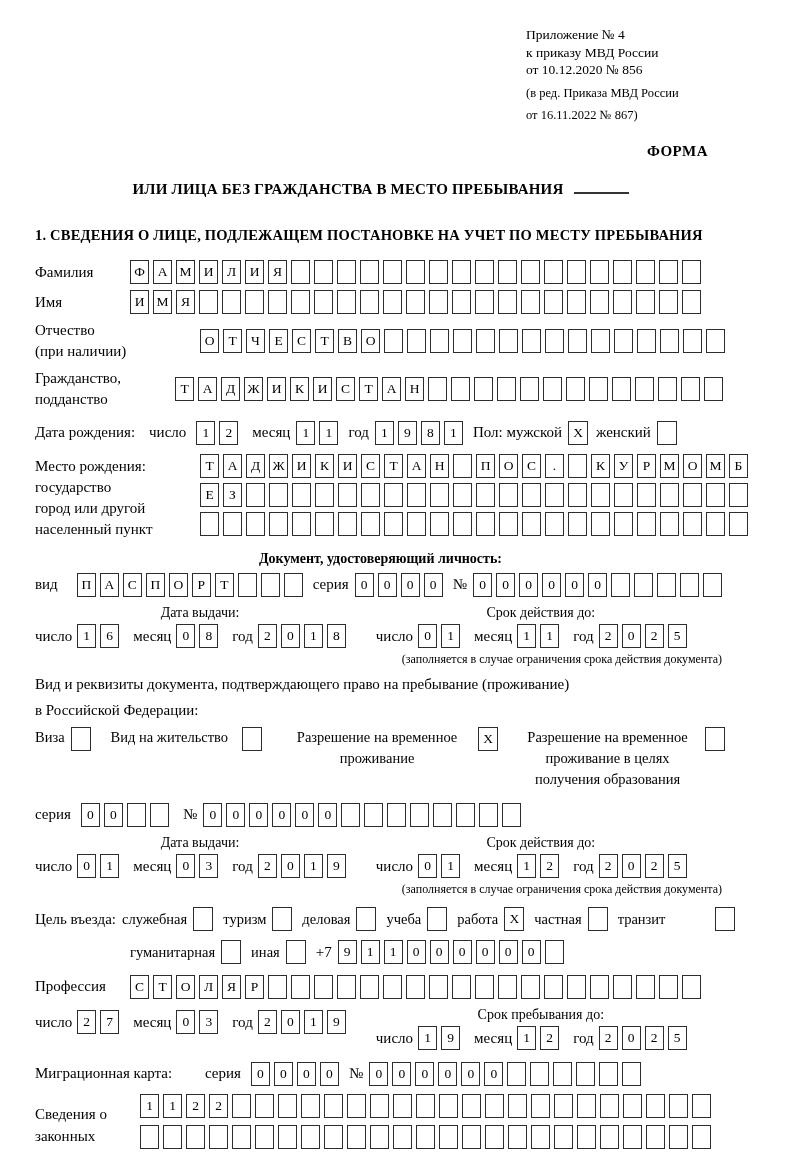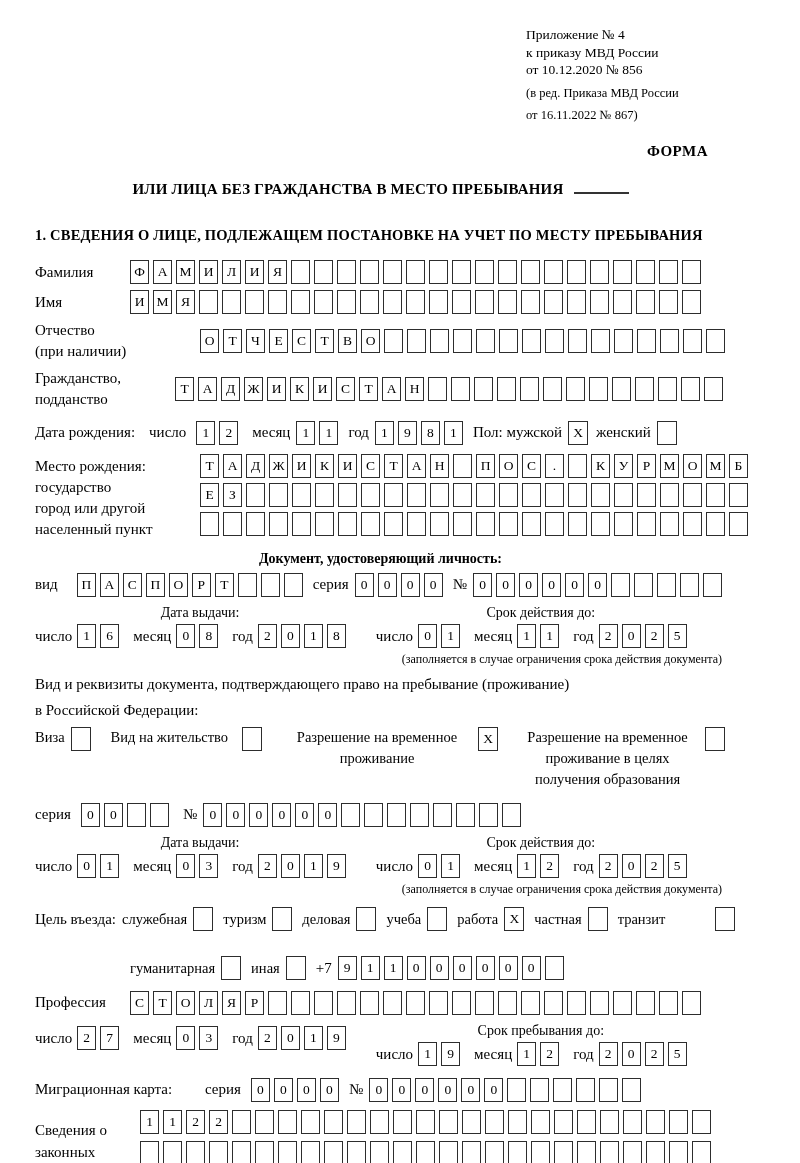--- a/index.html
+++ b/index.html
@@ -517,21 +517,21 @@
       </span>
     <span class="purpose">
         <span class="plabel">частная</span>
         <span class="cbx"></span>
       </span>
     <span class="purpose" style="margin-right:0;gap:44px;">
         <span class="plabel">транзит</span>
         <span class="cbx"></span>
       </span>
   </div>
-  <div class="options" style="margin-top:24px;margin-left:95px;">
+  <div class="options" style="margin-top:8px;margin-left:95px;">
     <span class="purpose">
         <span class="plabel">гуманитарная</span>
         <span class="cbx"></span>
       </span>
     <span class="purpose">
         <span class="plabel">иная</span>
         <span class="cbx"></span>
       </span>
     <span class="inline-lbl mr6">+7</span>
     <span class="cells">

